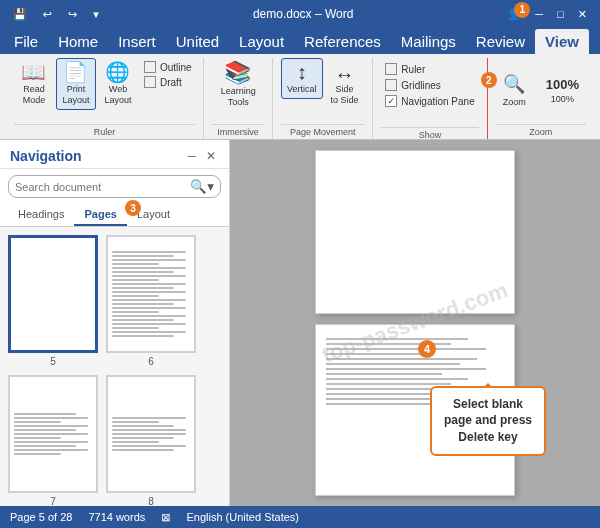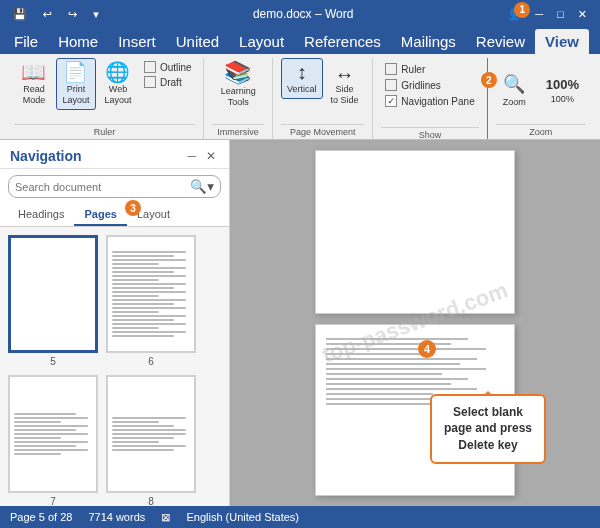--- a/index.html
+++ b/index.html
@@ -546,21 +546,21 @@
       <div style="height:2px; background:#bbb; margin:3px 0; width:90%;"></div>
       <div style="height:2px; background:#bbb; margin:3px 0; width:65%;"></div>
       <div style="height:2px; background:#bbb; margin:3px 0; width:80%;"></div>
       <div style="height:2px; background:#bbb; margin:3px 0; width:70%;"></div>
       <div style="height:2px; background:#bbb; margin:3px 0; width:85%;"></div>
       <div style="height:2px; background:#bbb; margin:3px 0; width:60%;"></div>
       <div style="height:2px; background:#bbb; margin:3px 0; width:90%;"></div>
       <div style="height:2px; background:#bbb; margin:3px 0; width:75%;"></div>
     </div>
 
-    <div class="callout" style="bottom: 42px; left: 200px;">
+    <div class="callout" style="bottom: 50px; left: 200px;">
       <span>Select blank<br>page and press<br>Delete key</span>
     </div>
 
     <div style="position:absolute; bottom:148px; left:188px; z-index:20;">
       <div style="background:#e87722; color:white; border-radius:50%; width:18px; height:18px; font-size:11px; font-weight:bold; display:flex; align-items:center; justify-content:center;">4</div>
     </div>
   </div>
 </div>
 
 <div class="status-bar">

